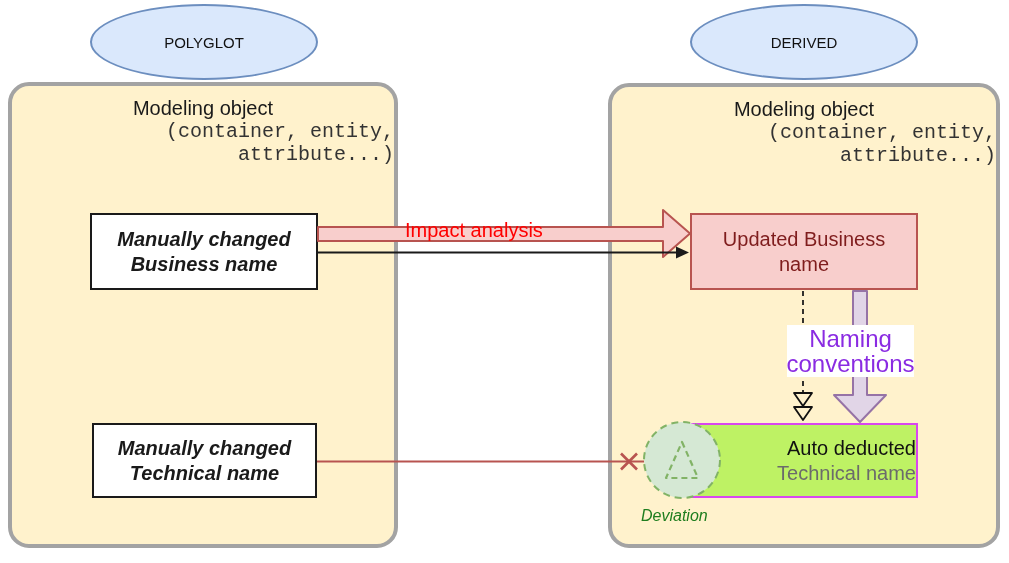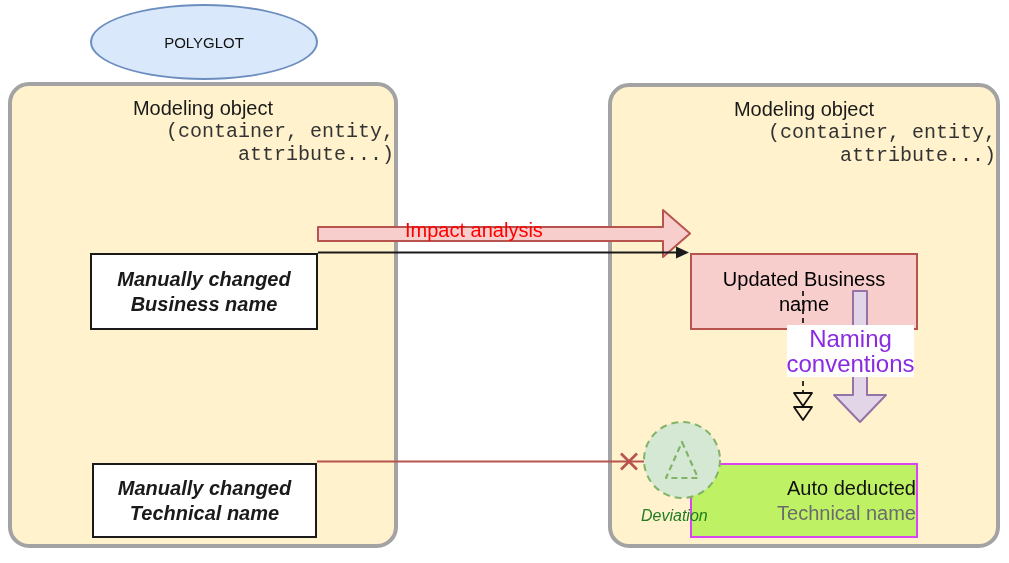--- a/index.html
+++ b/index.html
@@ -65,37 +65,36 @@
   .node {
     position: absolute;
     display: flex;
     flex-direction: column;
     align-items: center;
     justify-content: center;
     text-align: center;
     font-size: 20px;
     line-height: 25px;
     z-index: 2;
-    margin-top: 40px;
   }
   .node.manual {
     background: #ffffff;
     border: 2px solid #1a1a1a;
     font-weight: bold;
     font-style: italic;
     color: #1a1a1a;
   }
   .node.manual-business  { left: 90px; top: 213px; width: 228px; height: 77px; }
   .node.manual-technical { left: 92px; top: 423px; width: 225px; height: 75px; }
 
   .node.updated-business {
     left: 690px; top: 213px; width: 228px; height: 77px;
     background: #F8CECC;
     border: 2px solid #B85450;
-    color: #000000;
+    color: #7f1d1d;
   }
   .node.auto-technical {
     left: 690px; top: 423px; width: 228px; height: 75px;
     background: #bef264;
     border: 2px solid #d946ef;
     color: #111111;
     align-items: flex-end;
   }
   .node.auto-technical .subdued { color: #6b6b6b; }
 
@@ -152,20 +151,23 @@
   <div class="node manual manual-business">
     <span>Manually changed</span>
     <span>Business name</span>
   </div>
 
   <div class="node manual manual-technical">
     <span>Manually changed</span>
     <span>Technical name</span>
   </div>
 
+  <div class="tag-ellipse right">
+    <span>DERIVED</span>
+  </div>
 
   <div class="container-box right">
     <div class="container-title">Modeling object</div>
     <div class="container-subtitle">(container, entity, attribute...)</div>
   </div>
 
   <div class="node updated-business">
     <span>Updated Business</span>
     <span>name</span>
   </div>

